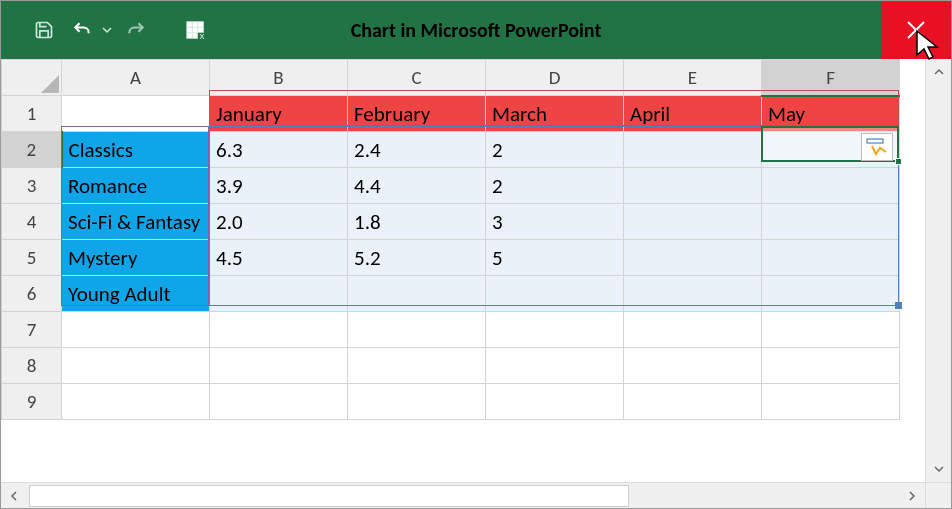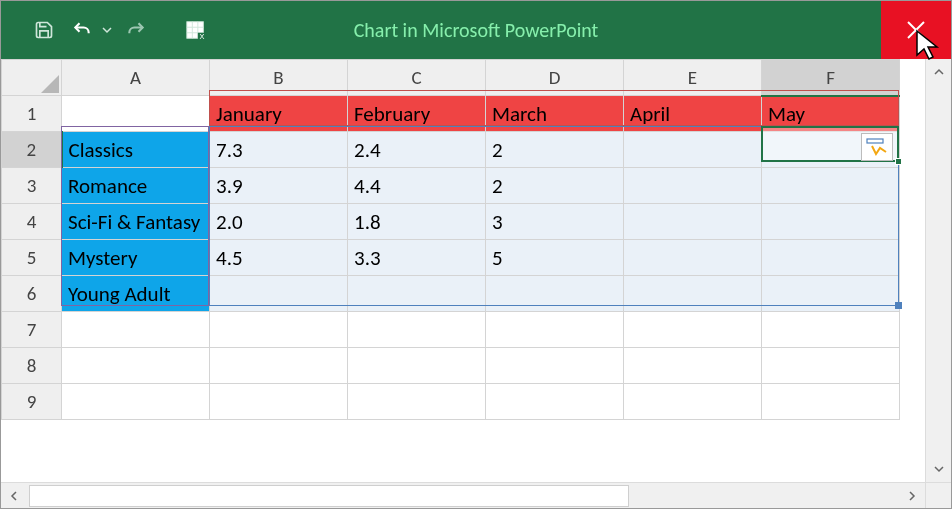--- a/index.html
+++ b/index.html
@@ -16,23 +16,23 @@
     height: 58px;
     background: #217346;
     display: flex;
     align-items: center;
     position: relative;
   }
   .title-text {
     position: absolute;
     left: 50%;
     transform: translateX(-50%);
-    color: #86efac;
+    color: #000000;
     font-size: 20px;
-    font-weight: 400;
+    font-weight: 700;
   }
   .qat {
     display: flex;
     align-items: center;
     gap: 0;
     padding-left: 22px;
     height: 100%;
   }
   .qat-btn {
     width: 42px;
@@ -279,21 +279,21 @@
       <td></td>
       <td class="header-range">January</td>
       <td class="header-range">February</td>
       <td class="header-range">March</td>
       <td class="header-range">April</td>
       <td class="header-range">May</td>
     </tr>
     <tr>
       <th class="row-header sel-row-header">2</th>
       <td class="cat-range">Classics</td>
-      <td class="data-range num">7.3</td>
+      <td class="data-range num">6.3</td>
       <td class="data-range num">2.4</td>
       <td class="data-range num">2</td>
       <td class="data-range"></td>
       <td class="data-range active-cell"></td>
     </tr>
     <tr>
       <th class="row-header">3</th>
       <td class="cat-range">Romance</td>
       <td class="data-range num">3.9</td>
       <td class="data-range num">4.4</td>
@@ -307,21 +307,21 @@
       <td class="data-range num">2.0</td>
       <td class="data-range num">1.8</td>
       <td class="data-range num">3</td>
       <td class="data-range"></td>
       <td class="data-range"></td>
     </tr>
     <tr>
       <th class="row-header">5</th>
       <td class="cat-range">Mystery</td>
       <td class="data-range num">4.5</td>
-      <td class="data-range num">3.3</td>
+      <td class="data-range num">5.2</td>
       <td class="data-range num">5</td>
       <td class="data-range"></td>
       <td class="data-range"></td>
     </tr>
     <tr>
       <th class="row-header">6</th>
       <td class="cat-range">Young Adult</td>
       <td class="data-range"></td>
       <td class="data-range"></td>
       <td class="data-range"></td>

